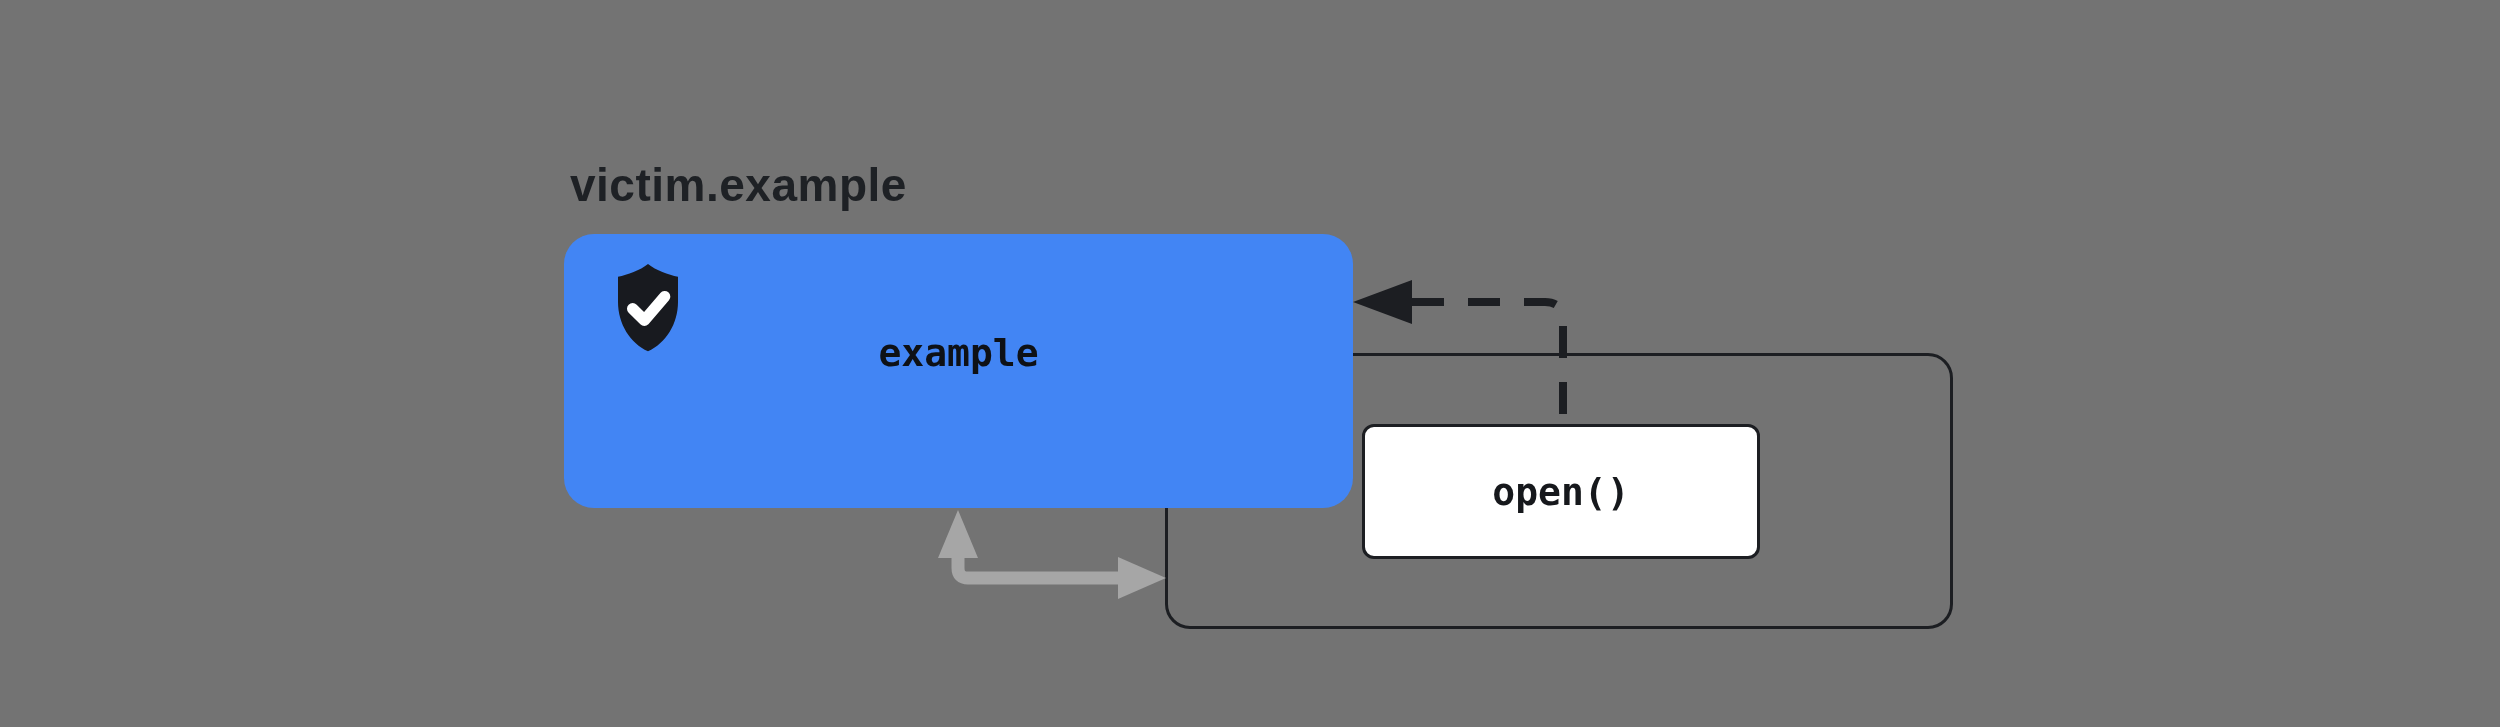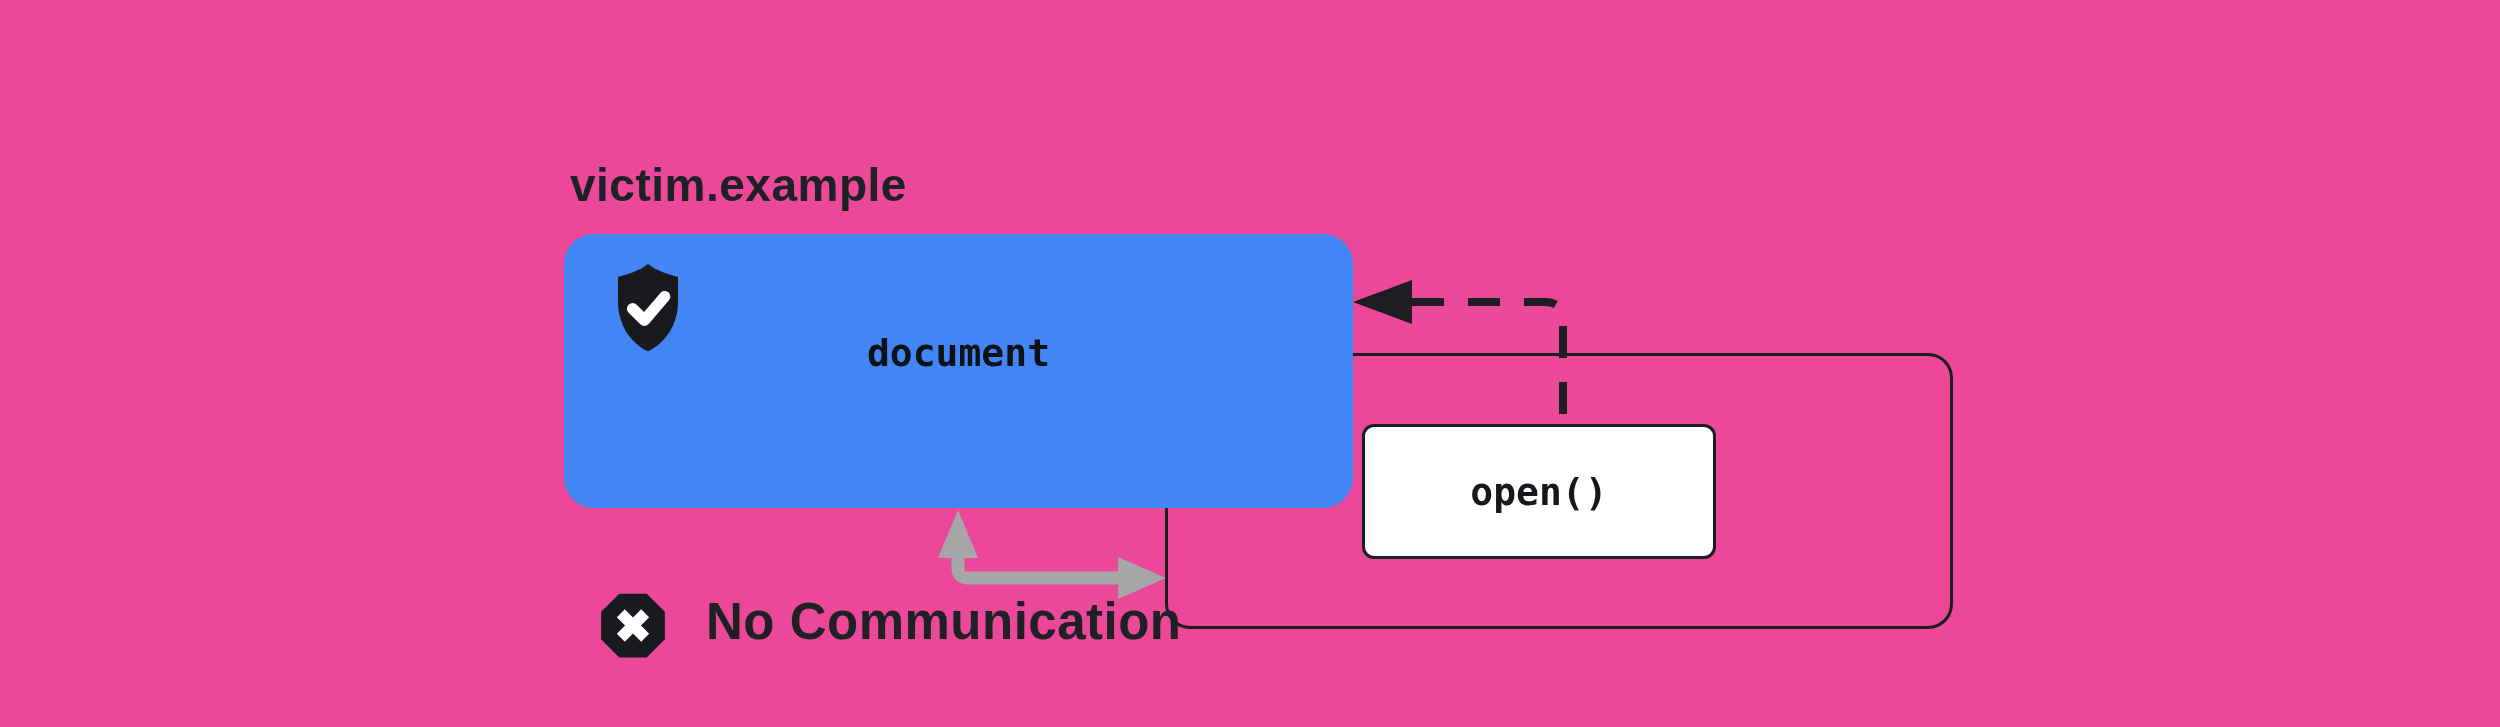--- a/index.html
+++ b/index.html
@@ -1,21 +1,21 @@
 <!DOCTYPE html>
 <html><head>
 <meta charset="utf-8">
 <style>
   * { margin: 0; padding: 0; box-sizing: border-box; }
   html, body { background: #ffffff; }
   .canvas {
     position: relative;
     width: 2500px;
     height: 727px;
-    background: #ec4899;
+    background: #737373;
     overflow: hidden;
     font-family: "Liberation Sans", sans-serif;
   }
 
   
   .domain-label {
     position: absolute;
     font-size: 46px;
     font-weight: 700;
     color: #1e2125;
@@ -59,21 +59,21 @@
     border: 3px solid #1c1e22;
     border-radius: 25px;
     background: transparent;
     z-index: 1;
   }
 
   
   .open-box {
     position: absolute;
     left: 1362px; top: 424px;
-    width: 354px; height: 135px;
+    width: 398px; height: 135px;
     background: #ffffff;
     border: 3px solid #1c1e22;
     border-radius: 12px;
     display: flex;
     align-items: center;
     justify-content: center;
     z-index: 2;
   }
   .open-box .code {
     font-family: "DejaVu Sans Mono", monospace;
@@ -118,21 +118,21 @@
   <div class="domain-label victim-label">victim.example</div>
 
   <div class="attacker-box"></div>
 
   <div class="victim-box">
     <svg class="shield-icon" viewBox="0 0 24 28">
       <path d="M12 0.8 C 9.6 2.7 5.9 4.1 3 4.6 L3 12.2 C3 18.8 6.7 24.6 12 27 C17.3 24.6 21 18.8 21 12.2 L21 4.6 C18.1 4.1 14.4 2.7 12 0.8 Z" fill="#181a1f"></path>
       <path d="M7.4 14.2 L10.9 17.7 L17 10.6" fill="none" stroke="#ffffff" stroke-width="3.4" stroke-linecap="round" stroke-linejoin="round"></path>
     </svg>
     <div class="victim-text">
-      <div>document</div>
+      <div>example</div>
     </div>
   </div>
 
   <div class="open-box">
     <span class="code">open()</span>
   </div>
 
   <svg class="arrows" viewBox="0 0 2500 727">
 
     <g>
@@ -140,22 +140,15 @@
       <polygon points="1353,302 1412,280 1412,324" fill="#1c1e22"></polygon>
     </g>
 
     <g>
       <path d="M958 552 L958 568 Q958 578 968 578 L1118 578" fill="none" stroke="#a6a6a6" stroke-width="13"></path>
       <polygon points="958,510 938,558 978,558" fill="#a6a6a6"></polygon>
       <polygon points="1166,578 1118,557 1118,599" fill="#a6a6a6"></polygon>
     </g>
   </svg>
 
-  <div class="no-comm">
-    <svg class="x-octagon-icon" viewBox="0 0 24 24">
-      <polygon points="7.6,1.8 16.4,1.8 22.2,7.6 22.2,16.4 16.4,22.2 7.6,22.2 1.8,16.4 1.8,7.6" fill="#181a1f"></polygon>
-      <path d="M8.1 8.1 L15.9 15.9 M15.9 8.1 L8.1 15.9" stroke="#ffffff" stroke-width="3.6" stroke-linecap="butt"></path>
-    </svg>
-    <div class="no-comm-label">No Communication</div>
-  </div>
 
 
 </div>
 
 </body></html>

